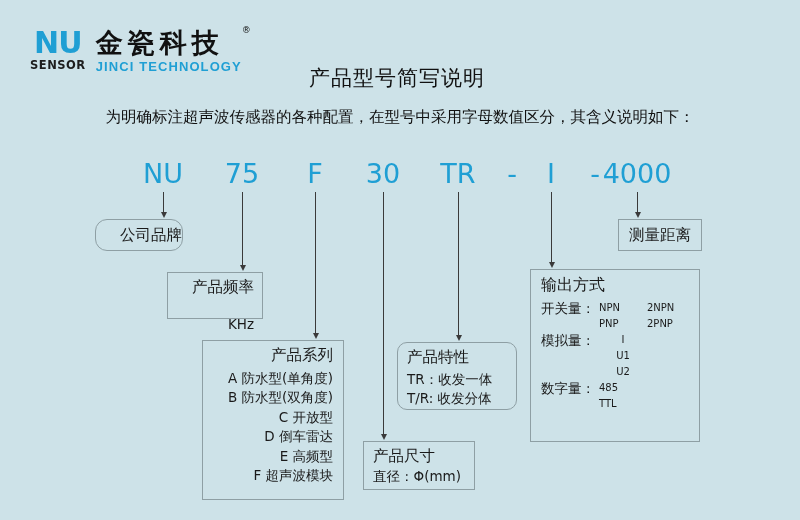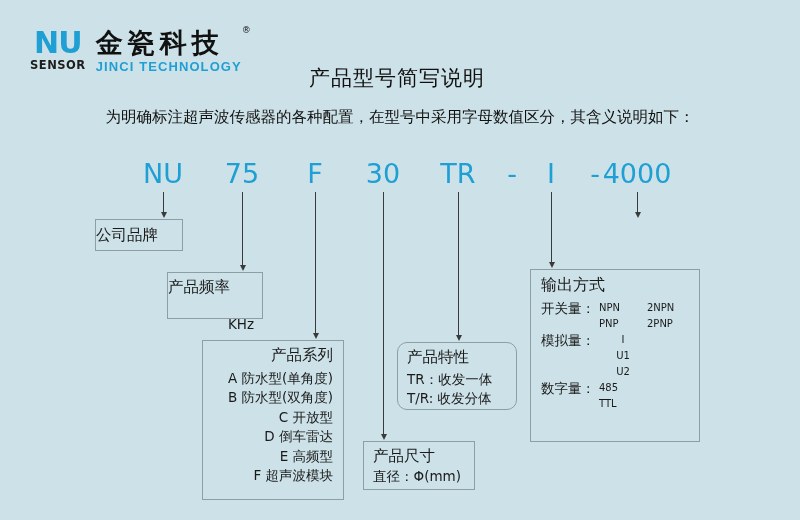--- a/index.html
+++ b/index.html
@@ -150,29 +150,29 @@
   }
   .box-line {
     font-size: 13.5px;
     color: #1a1a1a;
     white-space: nowrap;
   }
 
   
   #box-brand {
     left: 95px; top: 219px; width: 88px; height: 32px;
-    display: flex; align-items: center; justify-content: flex-start;
+    display: flex; align-items: center; justify-content: flex-end; border-radius: 12px;
   }
   #box-brand .box-title { font-size: 15.5px; }
 
   
   #box-frequency {
     left: 167px; top: 272px; width: 96px; height: 47px;
     padding: 4px 8px 12px 0;
-    display: flex; flex-direction: column; align-items: flex-start;
+    display: flex; flex-direction: column; align-items: flex-end;
   }
   #box-frequency .box-title { font-size: 15.5px; }
   #box-frequency .khz { font-size: 13.5px; align-self: flex-end; margin-top: 18px; }
 
   
   #box-series {
     left: 202px; top: 340px; width: 142px; height: 160px;
     padding: 4px 10px 0 0;
     display: flex; flex-direction: column; align-items: flex-end;
   }
@@ -344,14 +344,17 @@
         <span class="out-vrow">
           <span class="out-v col1">485</span>
         </span>
         <span class="out-vrow">
           <span class="out-v col1">TTL</span>
         </span>
       </span>
     </div>
   </div>
 
+  <div class="box" id="box-distance">
+    <span class="box-title">测量距离</span>
+  </div>
 
 </div>
 
 </body></html>

